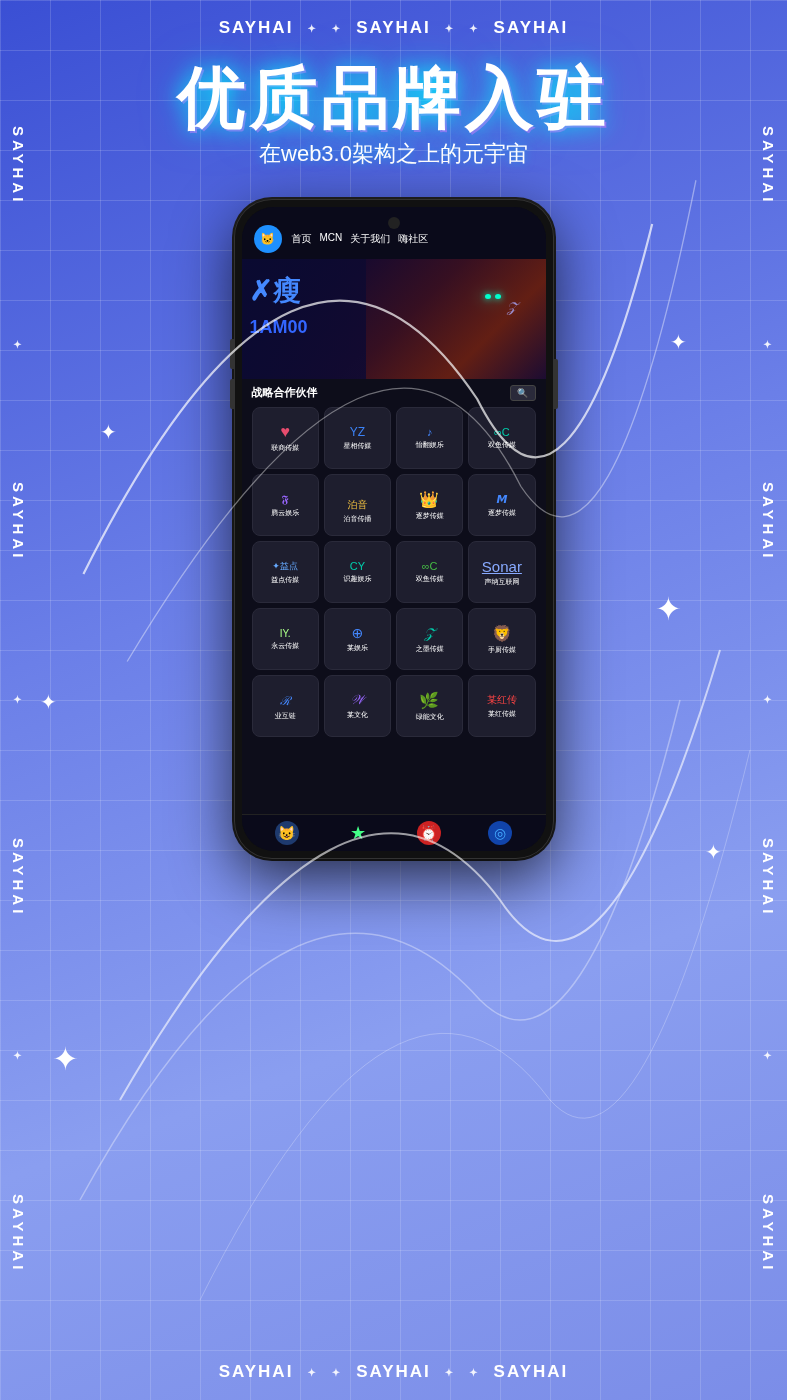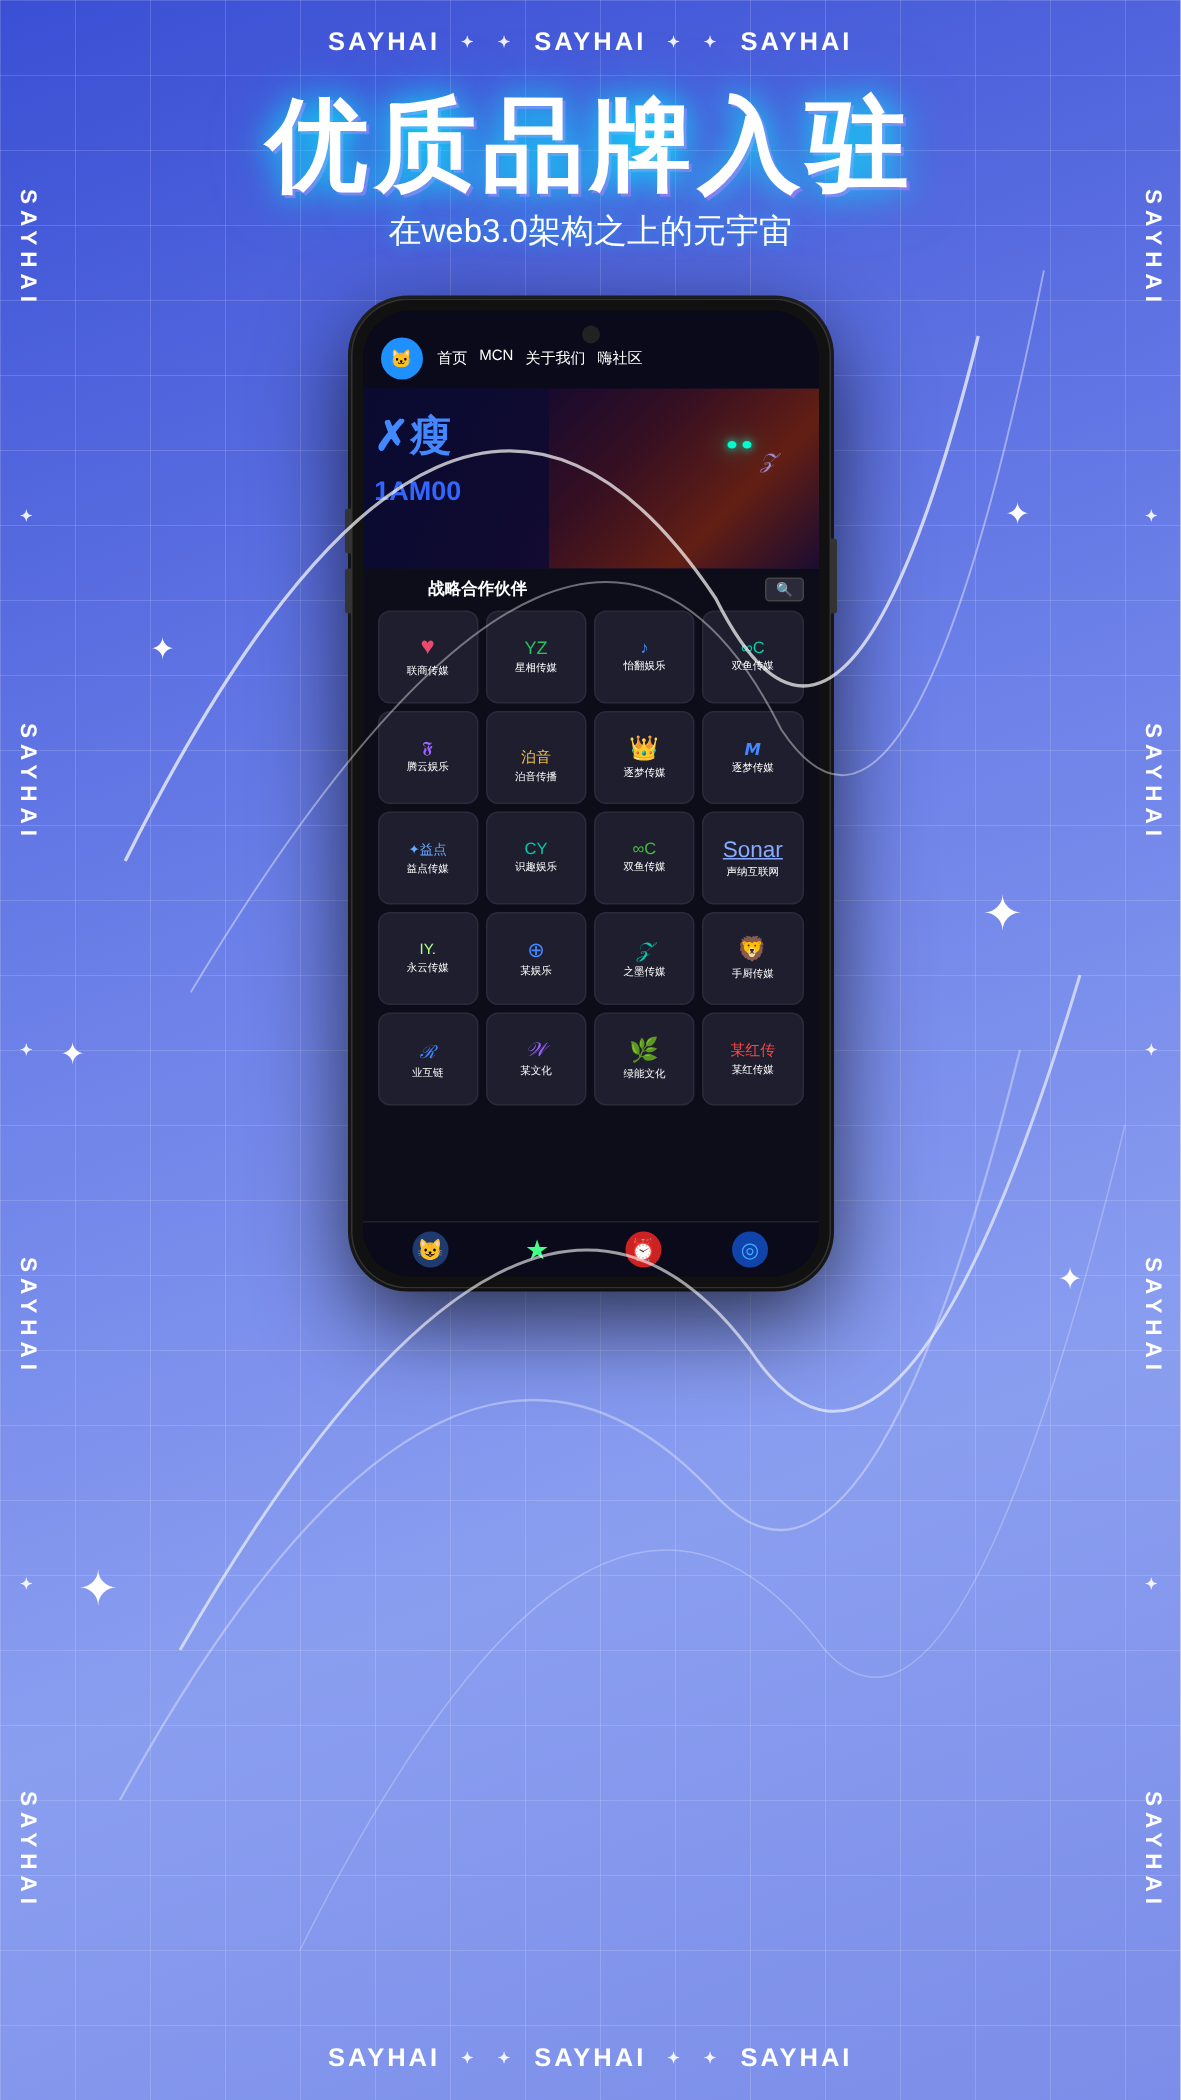--- a/index.html
+++ b/index.html
@@ -231,21 +231,20 @@
       padding: 6px 10px;
       flex: 1;
       overflow: hidden;
       background: #0d0d1a;
     }
     .partners-header {
       display: flex;
       align-items: center;
       justify-content: space-between;
       margin-bottom: 6px;
-      margin-left: 34px;
     }
     .partners-title {
       color: white;
       font-size: 11px;
       font-weight: bold;
       font-family: 'Microsoft YaHei', sans-serif;
     }
     .partners-search {
       display: flex;
       align-items: center;
@@ -365,21 +364,21 @@
       position: absolute;
       right: -4px;
       top: 160px;
       width: 4px;
       height: 50px;
       background: #333;
       border-radius: 0 2px 2px 0;
     }
 
     .partner-heart { color: #e74c6e; }
-    .partner-orange { color: #22c55e; text-align: center; }
+    .partner-orange { color: #3b82f6; text-align: center; }
     .partner-blue { color: #4488ff; }
     .partner-gold { color: #f0c040; }
     .partner-teal { color: #00ccaa; }
     .partner-purple { color: #9966ff; }
     .partner-cyan { color: #00aacc; }
     .partner-red { color: #ee4444; }
     .partner-green { color: #44bb44; }
 
     
     .sayhai-row {

